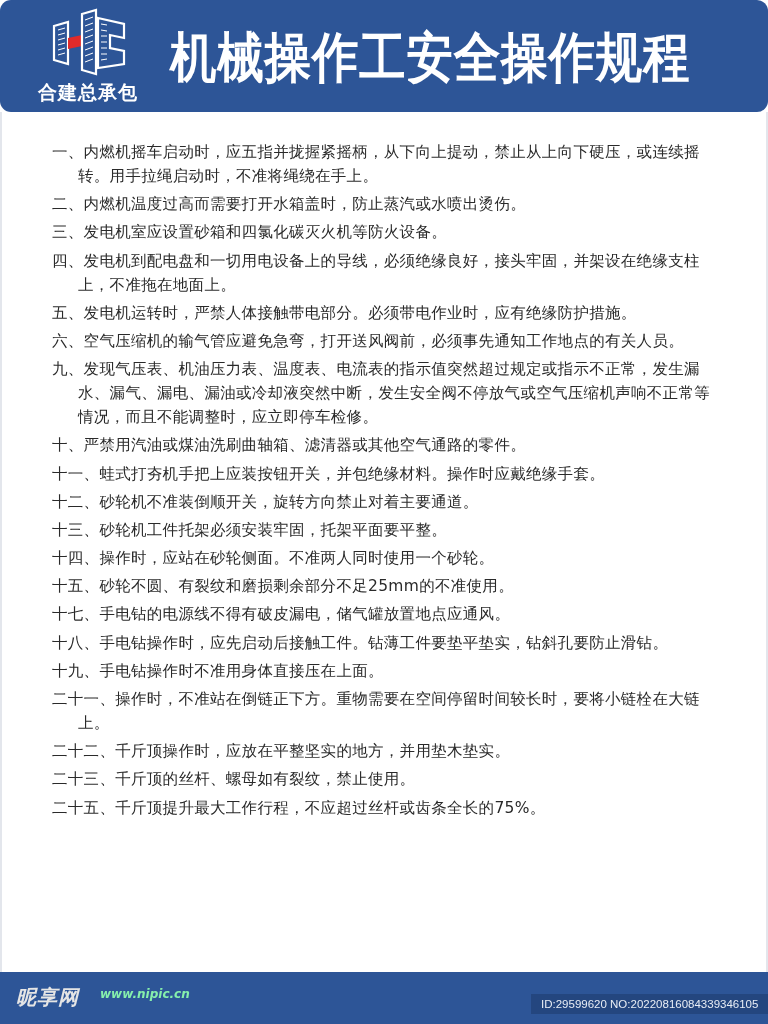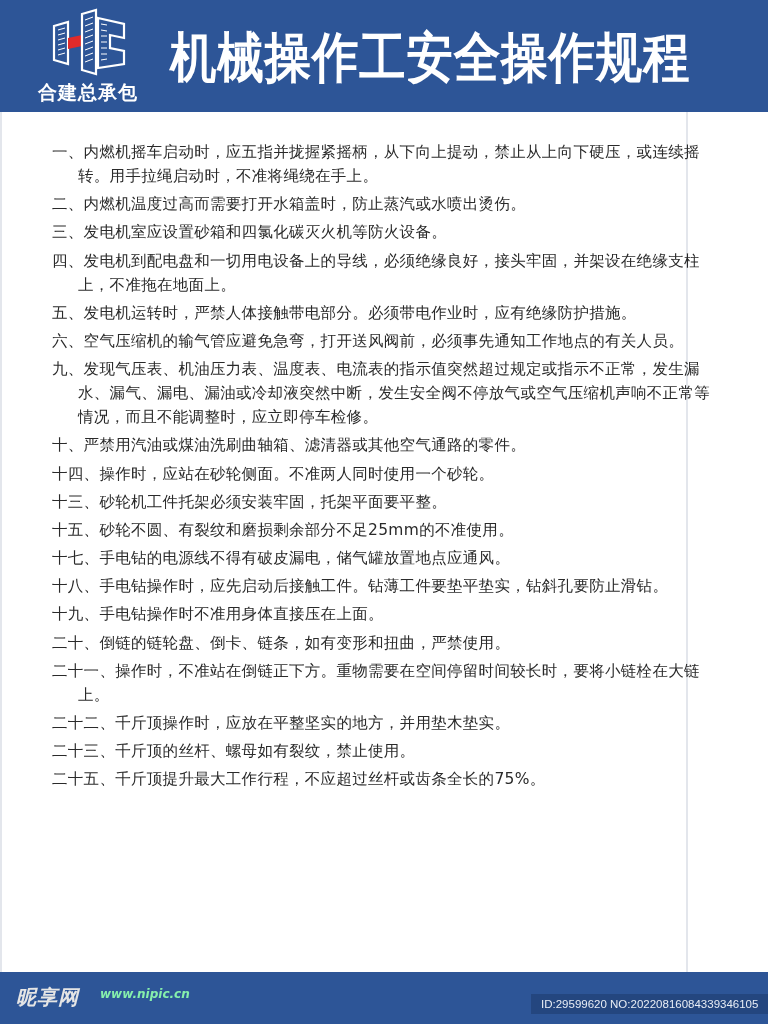--- a/index.html
+++ b/index.html
@@ -2,38 +2,39 @@
 <html><head>
   <meta charset="utf-8">
   <style>
     * { margin: 0; padding: 0; box-sizing: border-box; }
     html, body { width: 768px; height: 1024px; overflow: hidden; background: #ffffff; }
     body { position: relative; font-family: "DejaVu Sans", "Liberation Sans", sans-serif; }
 
     .header {
       position: absolute; left: 0; top: 0; width: 768px; height: 112px;
       background: #2d5597;
+      border-radius: 11px;
     }
     .logo {
       position: absolute; left: 18px; top: 6px; width: 140px; height: 100px;
     }
     .logo svg { position: absolute; left: 32px; top: 2px; }
     .logo-text {
       position: absolute; left: 0; top: 74px; width: 140px; text-align: center;
       color: #ffffff; font-size: 19px; font-weight: bold; letter-spacing: 1px;
     }
     .title {
       position: absolute; left: 170px; top: 18px; height: 80px;
       color: #ffffff; font-size: 54px; font-weight: bold; line-height: 80px;
       letter-spacing: 1px; white-space: nowrap;
       transform: scaleX(0.86); transform-origin: left center;
     }
 
     .content {
-      position: absolute; left: 0; top: 112px; width: 688px; height: 860px;
+      position: absolute; left: 0; top: 112px; width: 768px; height: 860px;
       background: #ffffff;
       border-left: 2px solid #e3e6ec; border-right: 2px solid #e3e6ec;
     }
     .rules {
       position: absolute; left: 50px; top: 28px; width: 670px;
       list-style: none;
     }
     .rule {
       display: flex; font-size: 15.5px; line-height: 24px; color: #2a2a2a;
       margin-bottom: 4.2px; letter-spacing: 0.3px;
@@ -111,27 +112,28 @@
 <div class="content">
   <ol class="rules">
     <li class="rule wrap"><span class="rule-num">一、</span><span class="rule-text">内燃机摇车启动时，应五指并拢握紧摇柄，从下向上提动，禁止从上向下硬压，或连续摇转。用手拉绳启动时，不准将绳绕在手上。</span></li>
     <li class="rule wrap"><span class="rule-num">二、</span><span class="rule-text">内燃机温度过高而需要打开水箱盖时，防止蒸汽或水喷出烫伤。</span></li>
     <li class="rule wrap"><span class="rule-num">三、</span><span class="rule-text">发电机室应设置砂箱和四氯化碳灭火机等防火设备。</span></li>
     <li class="rule wrap"><span class="rule-num">四、</span><span class="rule-text">发电机到配电盘和一切用电设备上的导线，必须绝缘良好，接头牢固，并架设在绝缘支柱上，不准拖在地面上。</span></li>
     <li class="rule wrap"><span class="rule-num">五、</span><span class="rule-text">发电机运转时，严禁人体接触带电部分。必须带电作业时，应有绝缘防护措施。</span></li>
     <li class="rule wrap"><span class="rule-num">六、</span><span class="rule-text">空气压缩机的输气管应避免急弯，打开送风阀前，必须事先通知工作地点的有关人员。</span></li>
     <li class="rule wrap"><span class="rule-num">九、</span><span class="rule-text">发现气压表、机油压力表、温度表、电流表的指示值突然超过规定或指示不正常，发生漏水、漏气、漏电、漏油或冷却液突然中断，发生安全阀不停放气或空气压缩机声响不正常等情况，而且不能调整时，应立即停车检修。</span></li>
     <li class="rule wrap"><span class="rule-num">十、</span><span class="rule-text">严禁用汽油或煤油洗刷曲轴箱、滤清器或其他空气通路的零件。</span></li>
+    <li class="rule wrap"><span class="rule-num">十一、</span><span class="rule-text">蛙式打夯机手把上应装按钮开关，并包绝缘材料。操作时应戴绝缘手套。</span></li>
+    <li class="rule wrap"><span class="rule-num">十二、</span><span class="rule-text">砂轮机不准装倒顺开关，旋转方向禁止对着主要通道。</span></li>
+    <li class="rule wrap"><span class="rule-num">十三、</span><span class="rule-text">砂轮机工件托架必须安装牢固，托架平面要平整。</span></li>
     <li class="rule wrap"><span class="rule-num">十四、</span><span class="rule-text">操作时，应站在砂轮侧面。不准两人同时使用一个砂轮。</span></li>
-    <li class="rule wrap"><span class="rule-num">十三、</span><span class="rule-text">砂轮机工件托架必须安装牢固，托架平面要平整。</span></li>
     <li class="rule wrap"><span class="rule-num">十五、</span><span class="rule-text">砂轮不圆、有裂纹和磨损剩余部分不足25mm的不准使用。</span></li>
     <li class="rule wrap"><span class="rule-num">十七、</span><span class="rule-text">手电钻的电源线不得有破皮漏电，储气罐放置地点应通风。</span></li>
     <li class="rule wrap"><span class="rule-num">十八、</span><span class="rule-text">手电钻操作时，应先启动后接触工件。钻薄工件要垫平垫实，钻斜孔要防止滑钻。</span></li>
     <li class="rule wrap"><span class="rule-num">十九、</span><span class="rule-text">手电钻操作时不准用身体直接压在上面。</span></li>
-    <li class="rule wrap"><span class="rule-num">二十、</span><span class="rule-text">倒链的链轮盘、倒卡、链条，如有变形和扭曲，严禁使用。</span></li>
     <li class="rule wrap"><span class="rule-num">二十一、</span><span class="rule-text">操作时，不准站在倒链正下方。重物需要在空间停留时间较长时，要将小链栓在大链上。</span></li>
     <li class="rule wrap"><span class="rule-num">二十二、</span><span class="rule-text">千斤顶操作时，应放在平整坚实的地方，并用垫木垫实。</span></li>
     <li class="rule wrap"><span class="rule-num">二十三、</span><span class="rule-text">千斤顶的丝杆、螺母如有裂纹，禁止使用。</span></li>
     <li class="rule wrap"><span class="rule-num">二十五、</span><span class="rule-text">千斤顶提升最大工作行程，不应超过丝杆或齿条全长的75%。</span></li>
   </ol>
 </div>
 
 <div class="footer">
   <span class="footer-brand">昵享网</span>
   <span class="footer-url">www.nipic.cn</span>

